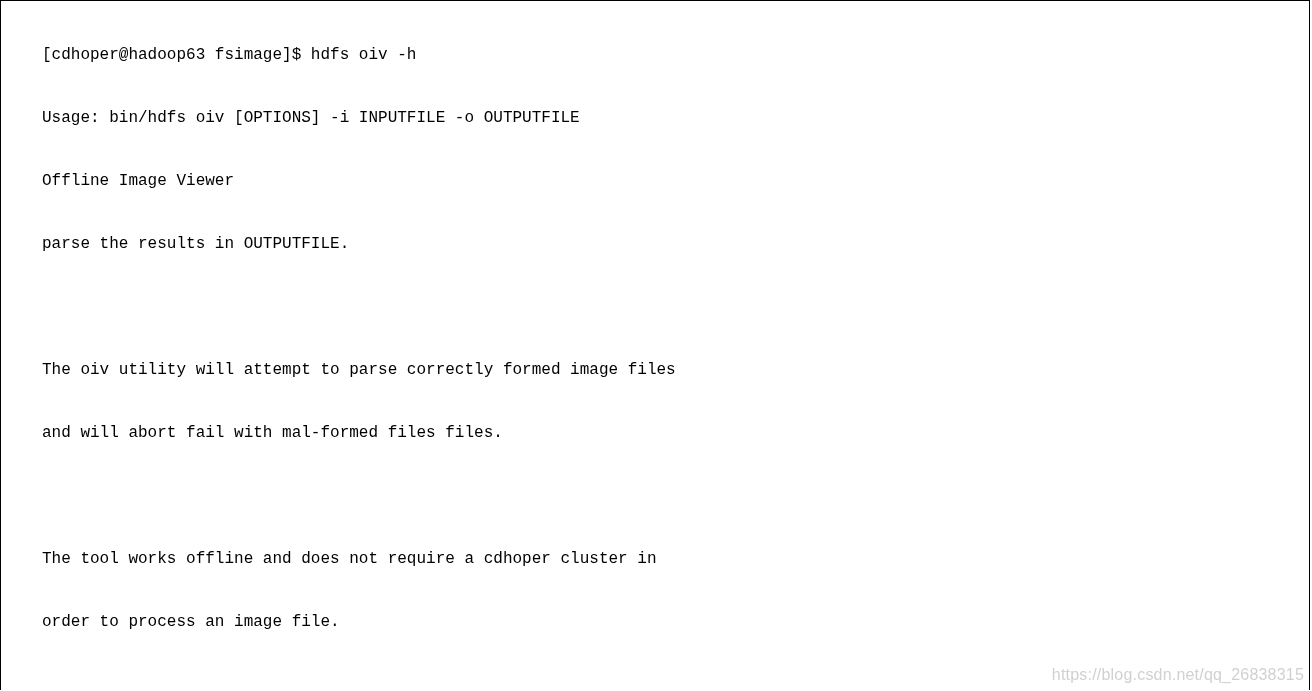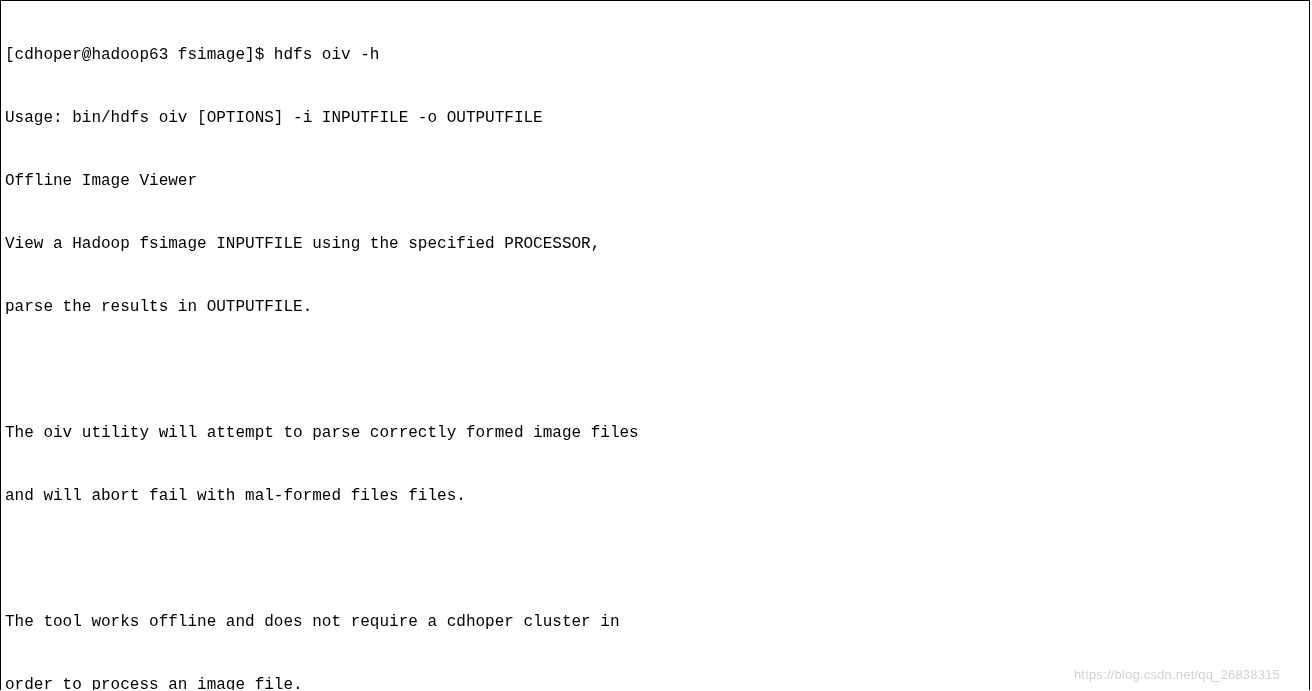--- a/index.html
+++ b/index.html
@@ -18,40 +18,39 @@
   .terminal {
     border: 1px solid #000000;
     border-bottom: none;
     width: 1310px;
     height: 690px;
     box-sizing: border-box;
     padding: 2px 4px 0 4px;
     white-space: pre;
     overflow: hidden;
   }
-  .line { display: block; min-height: 21px; }
+  .line { display: block; min-height: 21px; margin-left: 37px; }
   .watermark {
     position: absolute;
-    right: 32px;
+    right: 8px;
     bottom: 6px;
     font-family: Arial, sans-serif;
-    font-size: 13px;
+    font-size: 16px;
     color: rgba(120,120,120,0.35);
     letter-spacing: 0.2px;
     pointer-events: none;
   }
 </style>
 </head>
 <body>
 
 <div class="terminal">
   <span class="line"><span>[cdhoper@hadoop63 fsimage]$ </span><span>hdfs oiv -h</span></span>
   <span class="line">Usage: bin/hdfs oiv [OPTIONS] -i INPUTFILE -o OUTPUTFILE</span>
   <span class="line">Offline Image Viewer</span>
-  <span class="line">View a Hadoop fsimage INPUTFILE using the specified PROCESSOR,</span>
   <span class="line">parse the results in OUTPUTFILE.</span>
   <span class="line"></span>
   <span class="line">The oiv utility will attempt to parse correctly formed image files</span>
   <span class="line">and will abort fail with mal-formed files files.</span>
   <span class="line"></span>
   <span class="line">The tool works offline and does not require a cdhoper cluster in</span>
   <span class="line">order to process an image file.</span>
   
   
   

